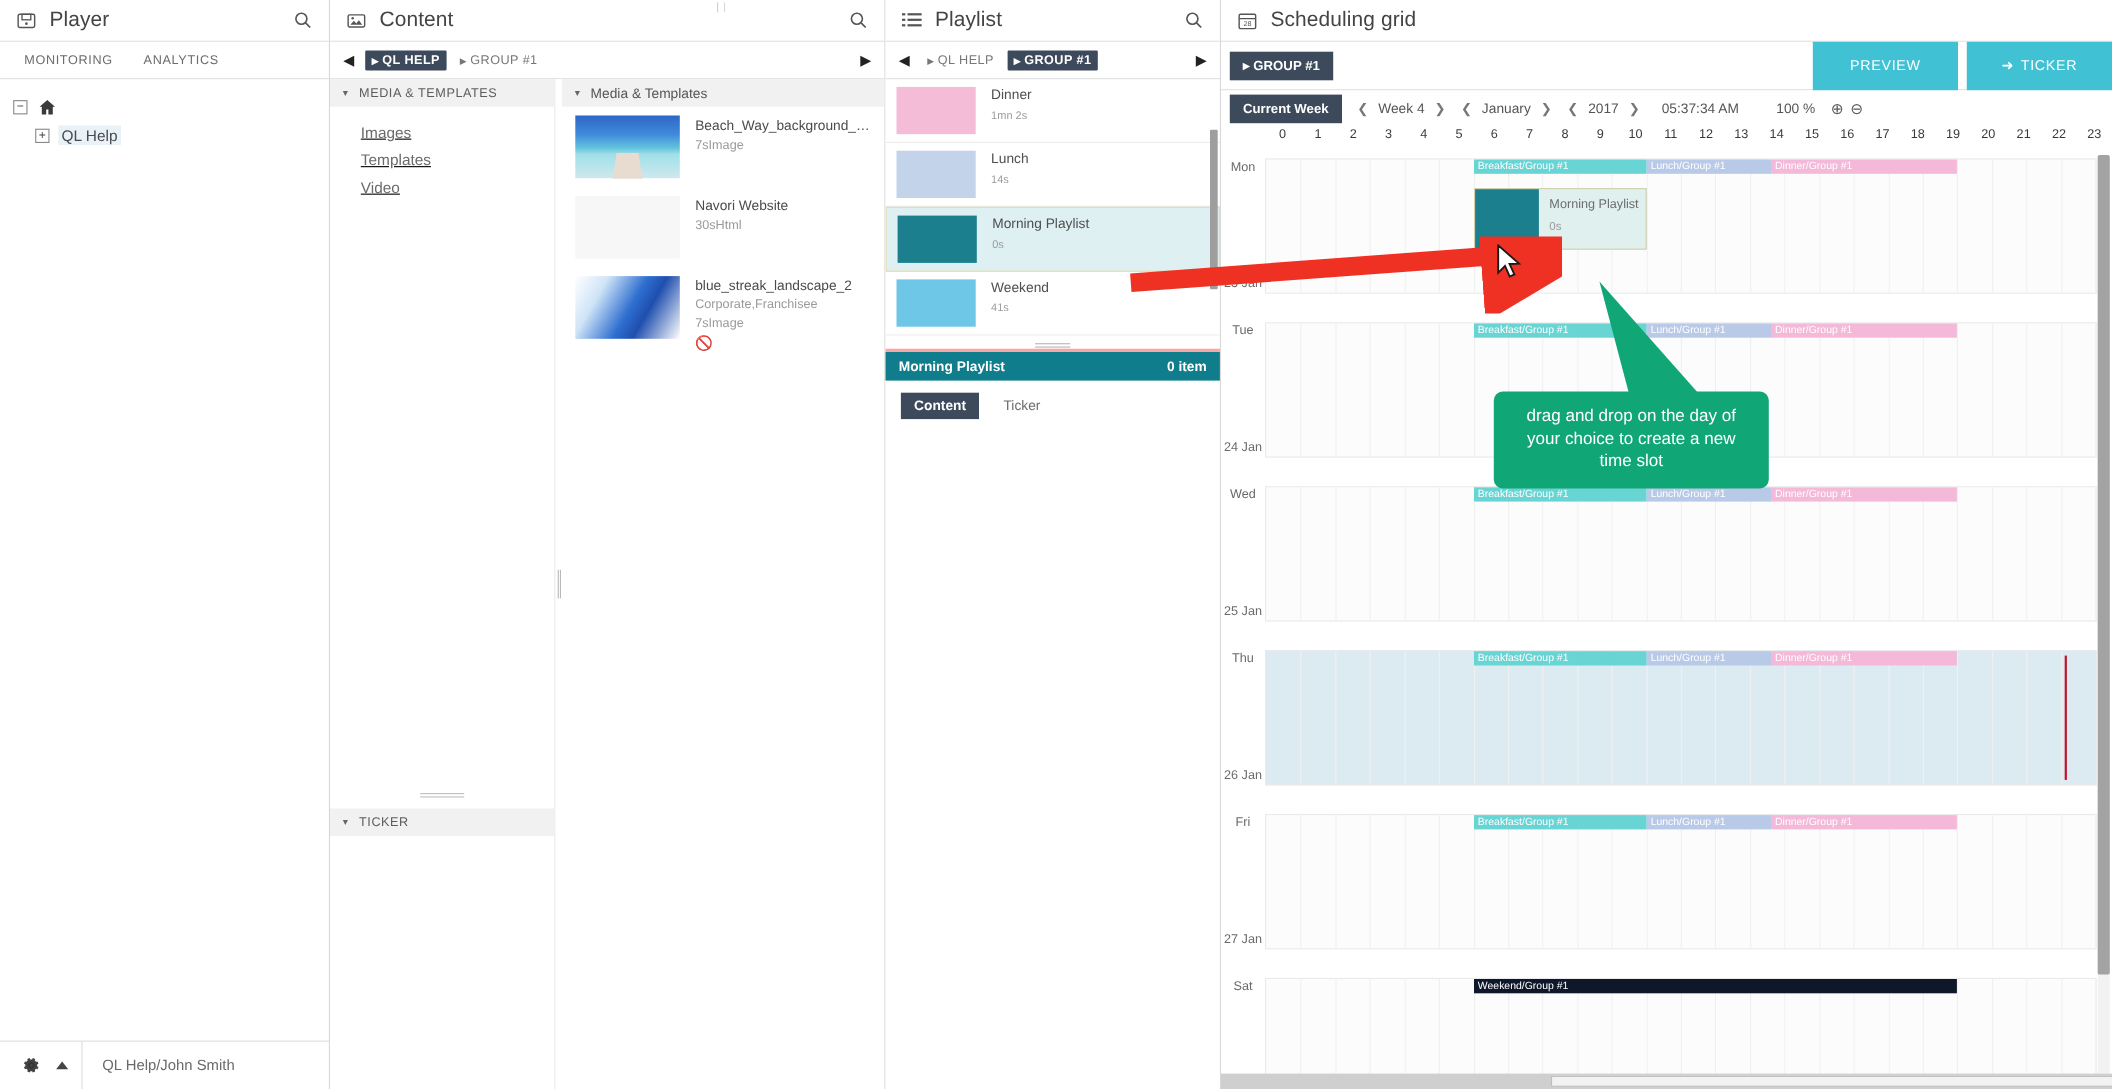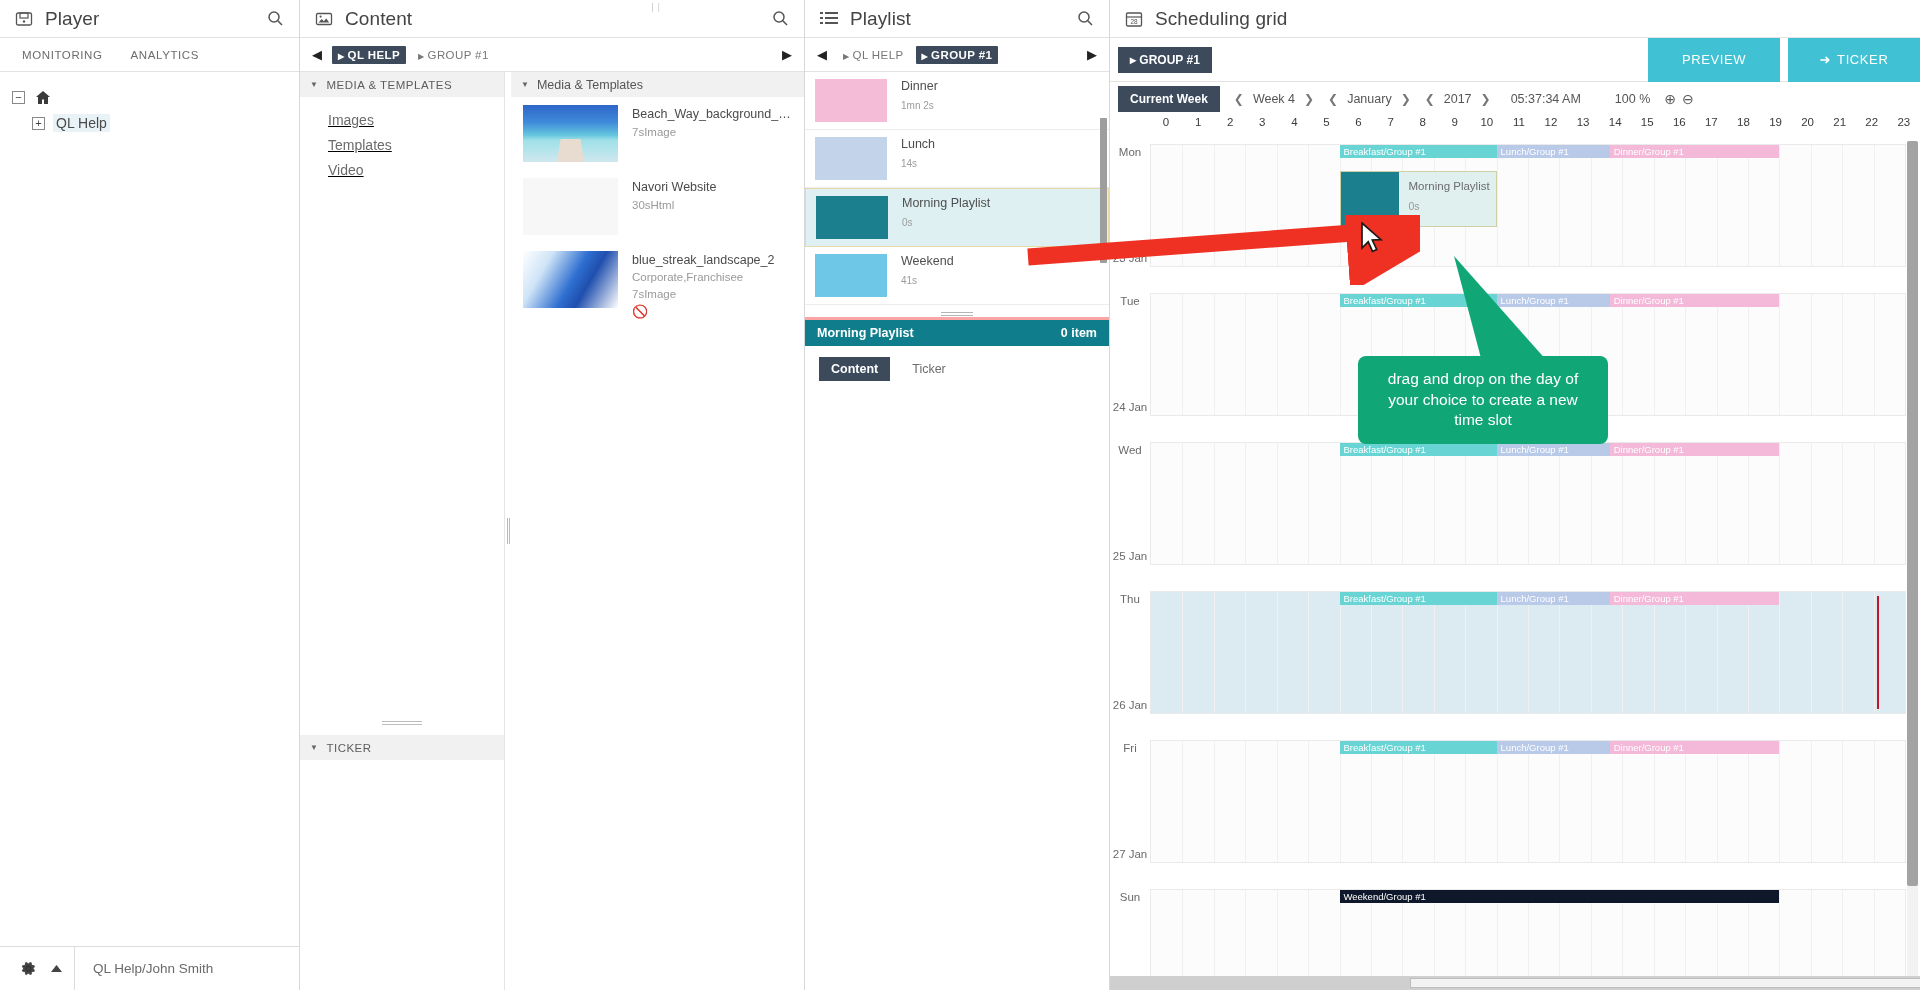--- a/index.html
+++ b/index.html
@@ -619,21 +619,21 @@
               <div class="hcol" style="left: 87.5%;"></div>
               <div class="hcol" style="left: 91.6667%;"></div>
               <div class="hcol" style="left: 95.8333%;"></div>
               <div class="bar" style="left: 25%; width: 20.8333%; background: rgb(105, 212, 212);">Breakfast/Group #1</div>
               <div class="bar" style="left: 45.8333%; width: 15%; background: rgb(185, 201, 232);">Lunch/Group #1</div>
               <div class="bar" style="left: 60.8333%; width: 22.5%; background: rgb(244, 185, 216);">Dinner/Group #1</div>
             </div>
           </div>
           <div class="day-row" style="top: 748px; height: 123px;">
             <div class="day-lbl">
-              <span>Sun</span>
+              <span>Sat</span>
               <span></span>
             </div>
             <div class="day-body">
               <div class="hcol" style="left: 4.16667%;"></div>
               <div class="hcol" style="left: 8.33333%;"></div>
               <div class="hcol" style="left: 12.5%;"></div>
               <div class="hcol" style="left: 16.6667%;"></div>
               <div class="hcol" style="left: 20.8333%;"></div>
               <div class="hcol" style="left: 25%;"></div>
               <div class="hcol" style="left: 29.1667%;"></div>

